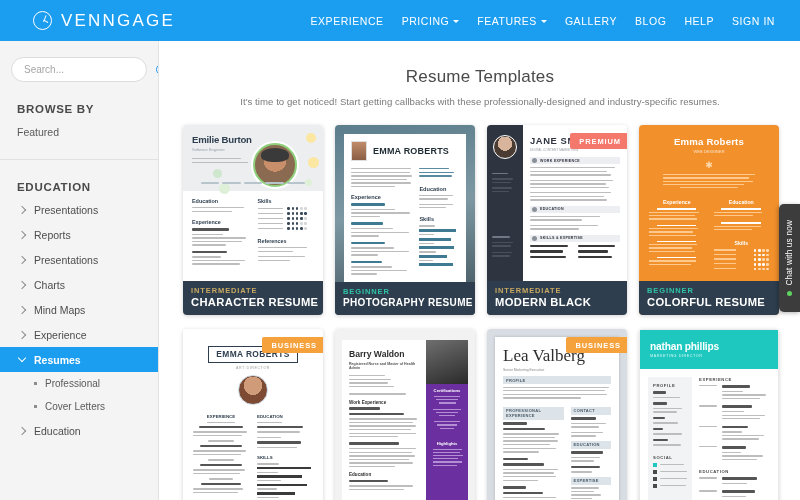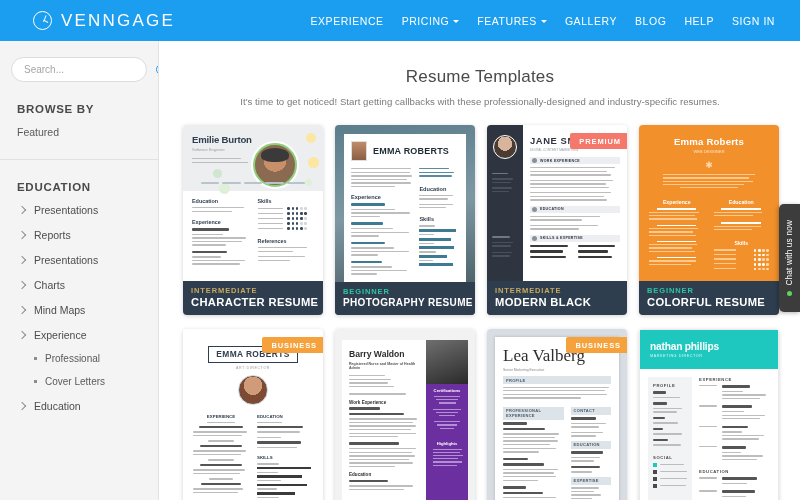--- a/index.html
+++ b/index.html
@@ -337,20 +337,24 @@
       <i class="chev"></i>
       <span>Charts</span>
     </div>
     <div class="cat-row">
       <i class="chev"></i>
       <span>Mind Maps</span>
     </div>
     <div class="cat-row">
       <i class="chev"></i>
       <span>Experience</span>
+    </div>
+    <div class="cat-row active">
+      <i class="chev"></i>
+      <span>Resumes</span>
     </div>
     <div class="sub-row">
       <i class="bullet"></i>
       <span>Professional</span>
     </div>
     <div class="sub-row">
       <i class="bullet"></i>
       <span>Cover Letters</span>
     </div>
     <div class="cat-row">

